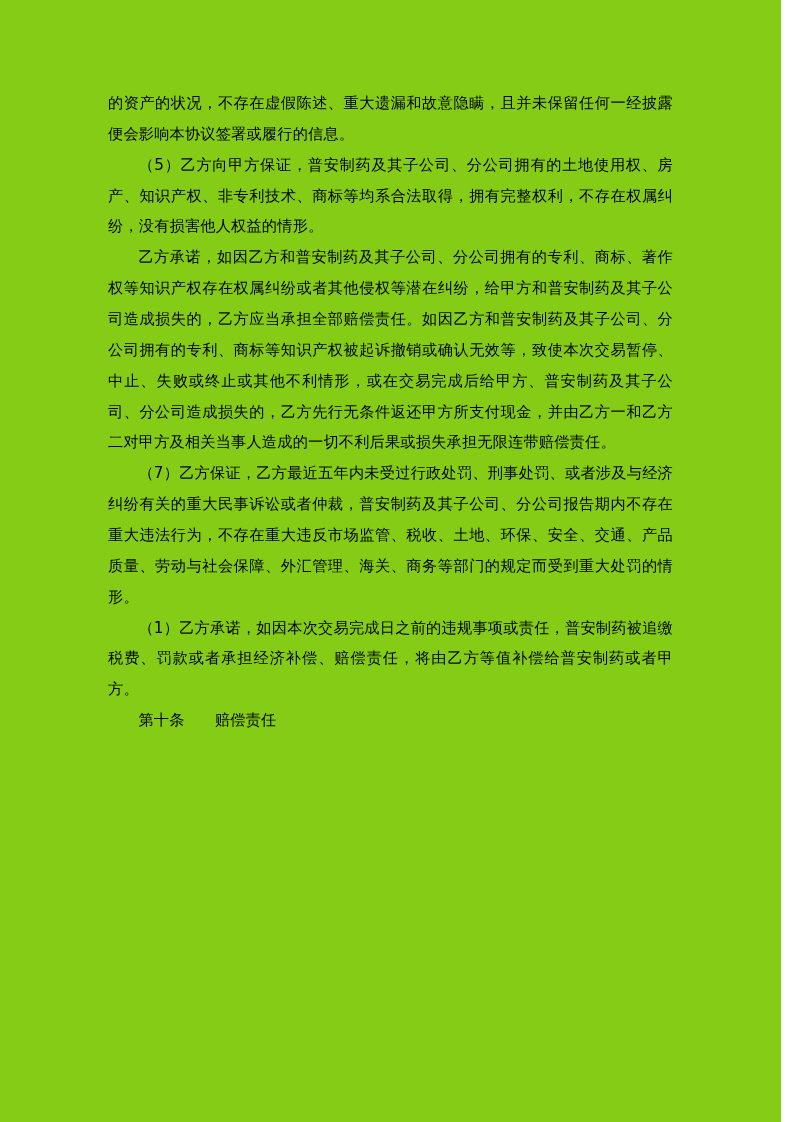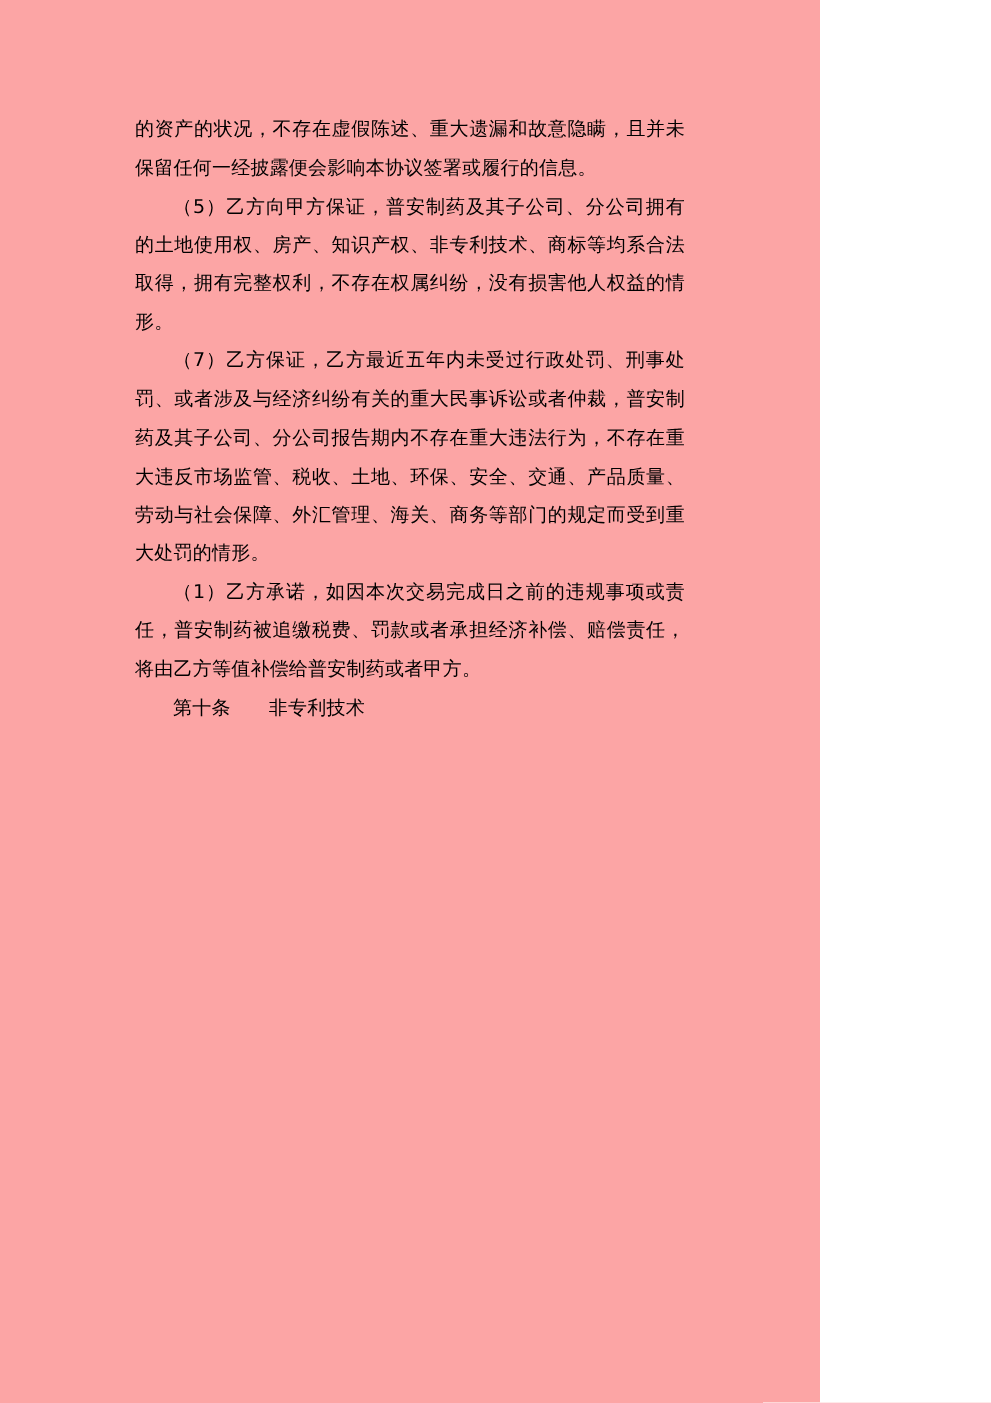--- a/index.html
+++ b/index.html
@@ -9,23 +9,23 @@
   }
   body {
     width: 793px;
     height: 1122px;
     font-family: "DejaVu Sans", "Liberation Sans", sans-serif;
     color: #000000;
     overflow: hidden;
   }
   .page {
     position: relative;
-    width: 656px;
+    width: 781px;
     height: 1122px;
-    background: #fca5a5;
+    background: #84cc16;
     box-sizing: border-box;
     padding: 88px 108px 80px 108px;
   }
   .doc-body {
     font-size: 15.2px;
     line-height: 2.03;
     text-align: justify;
     text-justify: inter-ideograph;
     letter-spacing: 0.2px;
   }
@@ -50,24 +50,25 @@
 </head>
 <body>
 
 <div class="page">
   <div class="doc-body">
 
     <p class="para noindent">的资产的状况，不存在虚假陈述、重大遗漏和故意隐瞒，且并未保留任何一经披露便会影响本协议签署或履行的信息。</p>
 
     <p class="para indent">（5）乙方向甲方保证，普安制药及其子公司、分公司拥有的土地使用权、房产、知识产权、非专利技术、商标等均系合法取得，拥有完整权利，不存在权属纠纷，没有损害他人权益的情形。</p>
 
+    <p class="para indent">乙方承诺，如因乙方和普安制药及其子公司、分公司拥有的专利、商标、著作权等知识产权存在权属纠纷或者其他侵权等潜在纠纷，给甲方和普安制药及其子公司造成损失的，乙方应当承担全部赔偿责任。如因乙方和普安制药及其子公司、分公司拥有的专利、商标等知识产权被起诉撤销或确认无效等，致使本次交易暂停、中止、失败或终止或其他不利情形，或在交易完成后给甲方、普安制药及其子公司、分公司造成损失的，乙方先行无条件返还甲方所支付现金，并由乙方一和乙方二对甲方及相关当事人造成的一切不利后果或损失承担无限连带赔偿责任。</p>
 
 
     <p class="para indent">（7）乙方保证，乙方最近五年内未受过行政处罚、刑事处罚、或者涉及与经济纠纷有关的重大民事诉讼或者仲裁，普安制药及其子公司、分公司报告期内不存在重大违法行为，不存在重大违反市场监管、税收、土地、环保、安全、交通、产品质量、劳动与社会保障、外汇管理、海关、商务等部门的规定而受到重大处罚的情形。</p>
 
     <p class="para indent">（1）乙方承诺，如因本次交易完成日之前的违规事项或责任，普安制药被追缴税费、罚款或者承担经济补偿、赔偿责任，将由乙方等值补偿给普安制药或者甲方。</p>
 
 
-    <p class="para clause-head"><span>第十条</span><span class="gap"></span><span>非专利技术</span></p>
+    <p class="para clause-head"><span>第十条</span><span class="gap"></span><span>赔偿责任</span></p>
 
 
   </div>
 </div>
 
 </body></html>

